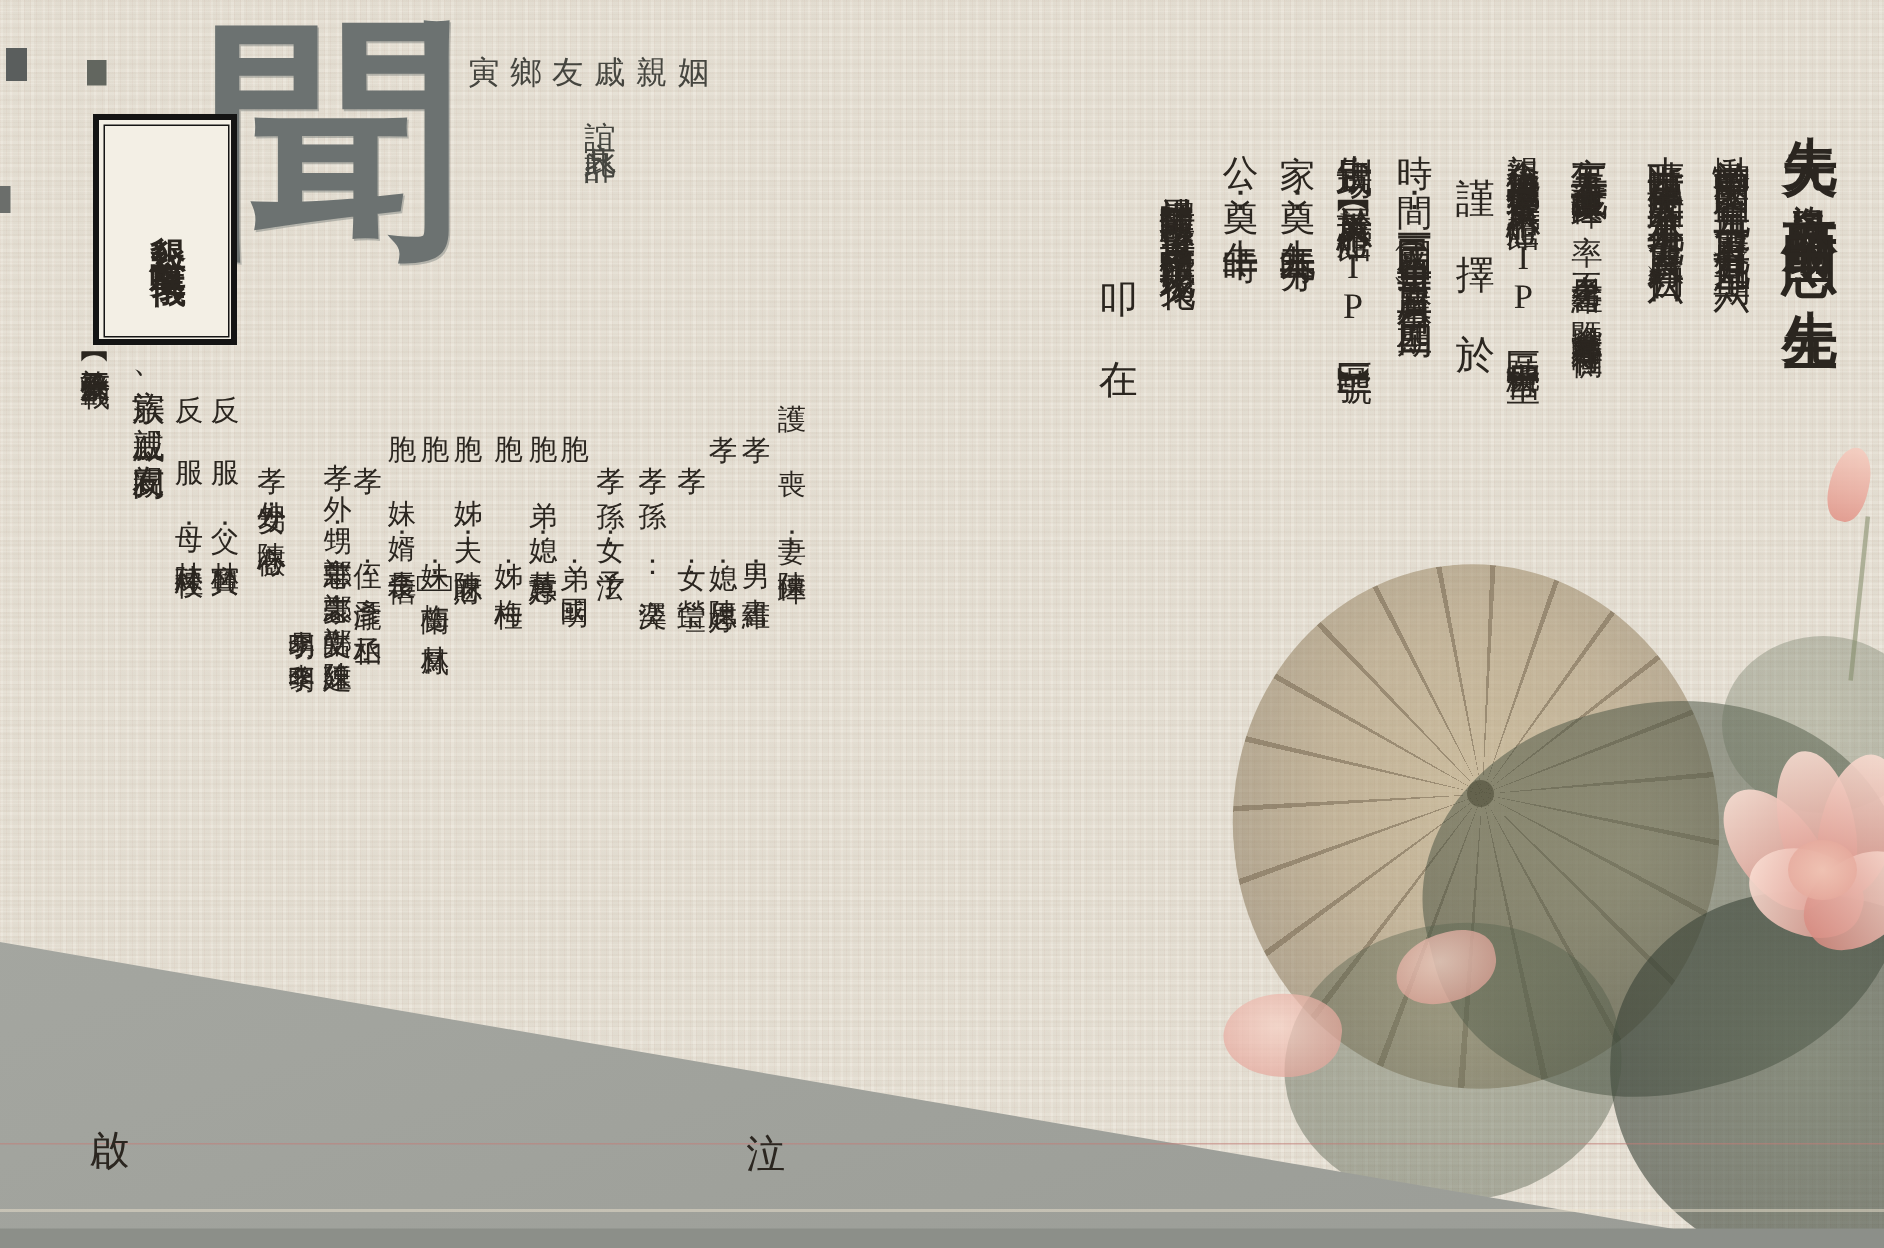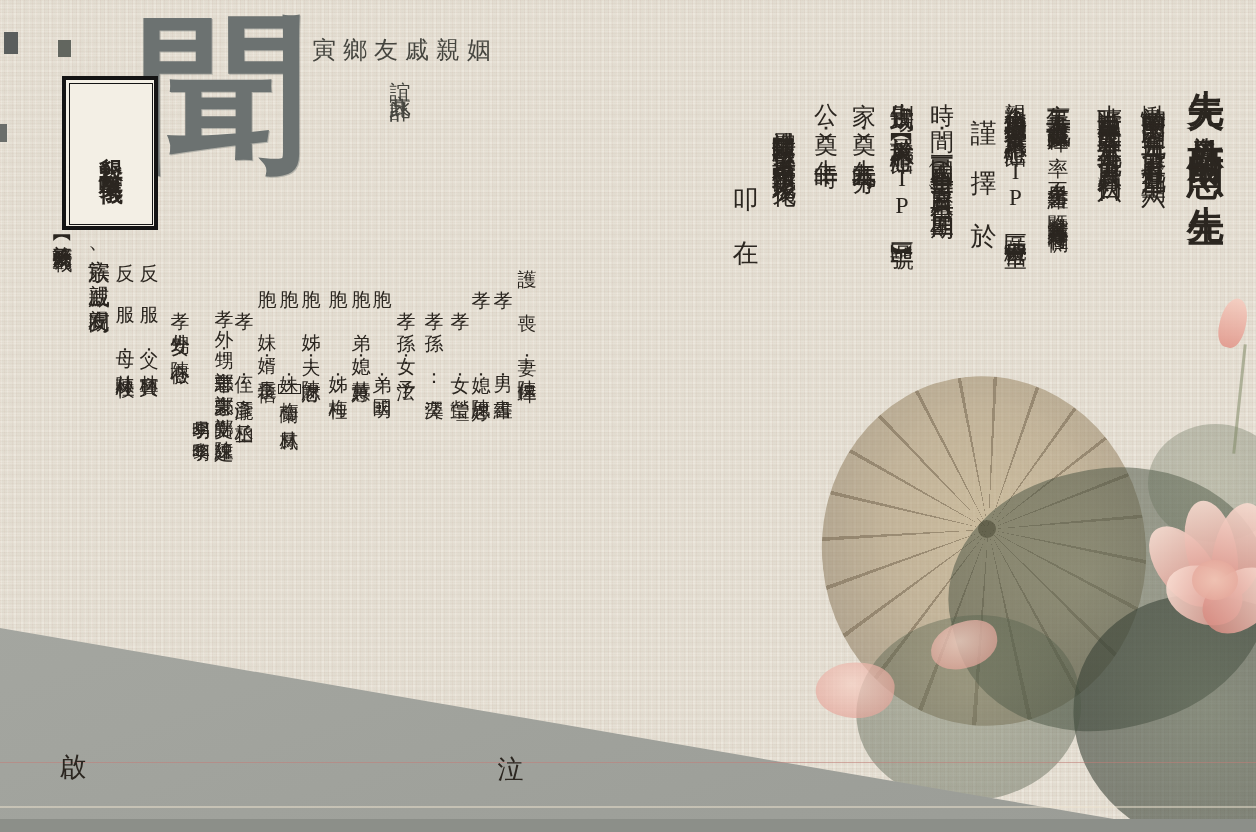--- a/index.html
+++ b/index.html
@@ -21,21 +21,21 @@
   .vip{text-orientation:upright;letter-spacing:1px;margin:4px 0;}
   .small-inline{font-size:20px;letter-spacing:2px;margin:3px 0;}
   .boxed-name{border:1.5px solid #26221d;padding:2px 0;}
   
   .wen{
     position:absolute;left:138px;top:12px;font-size:168px;line-height:1;
     color:#6c7271;font-weight:bold;z-index:5;
     text-shadow:1px 1px 0 rgba(108,114,113,.4);
   }
   .relation-row{
-    position:absolute;left:312px;top:34px;font-size:24px;letter-spacing:7px;
+    position:absolute;left:312px;top:34px;font-size:21px;letter-spacing:7px;
     color:#45453f;z-index:5;
   }
   .yi-col{position:absolute;left:386px;top:64px;z-index:5;color:#45453f;}
   .yi-col .yi{letter-spacing:0;}
   .yi-col .grief{margin-top:14px;letter-spacing:3px;}
   
   .memorial-box{
     position:absolute;left:62px;top:76px;width:82px;height:140px;
     border:4px solid #141414;background:#f3efe5;padding:3px;z-index:6;box-sizing:content-box;
   }

